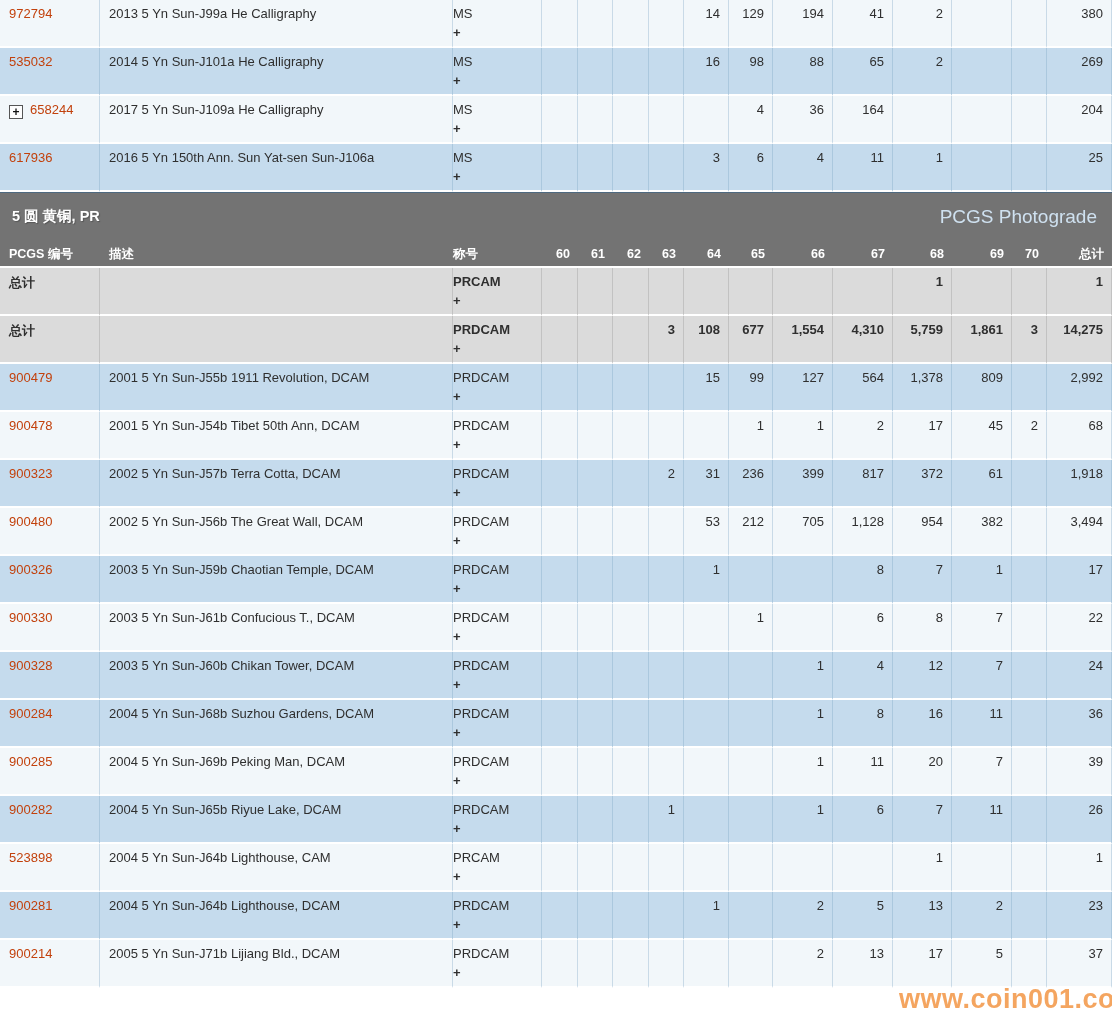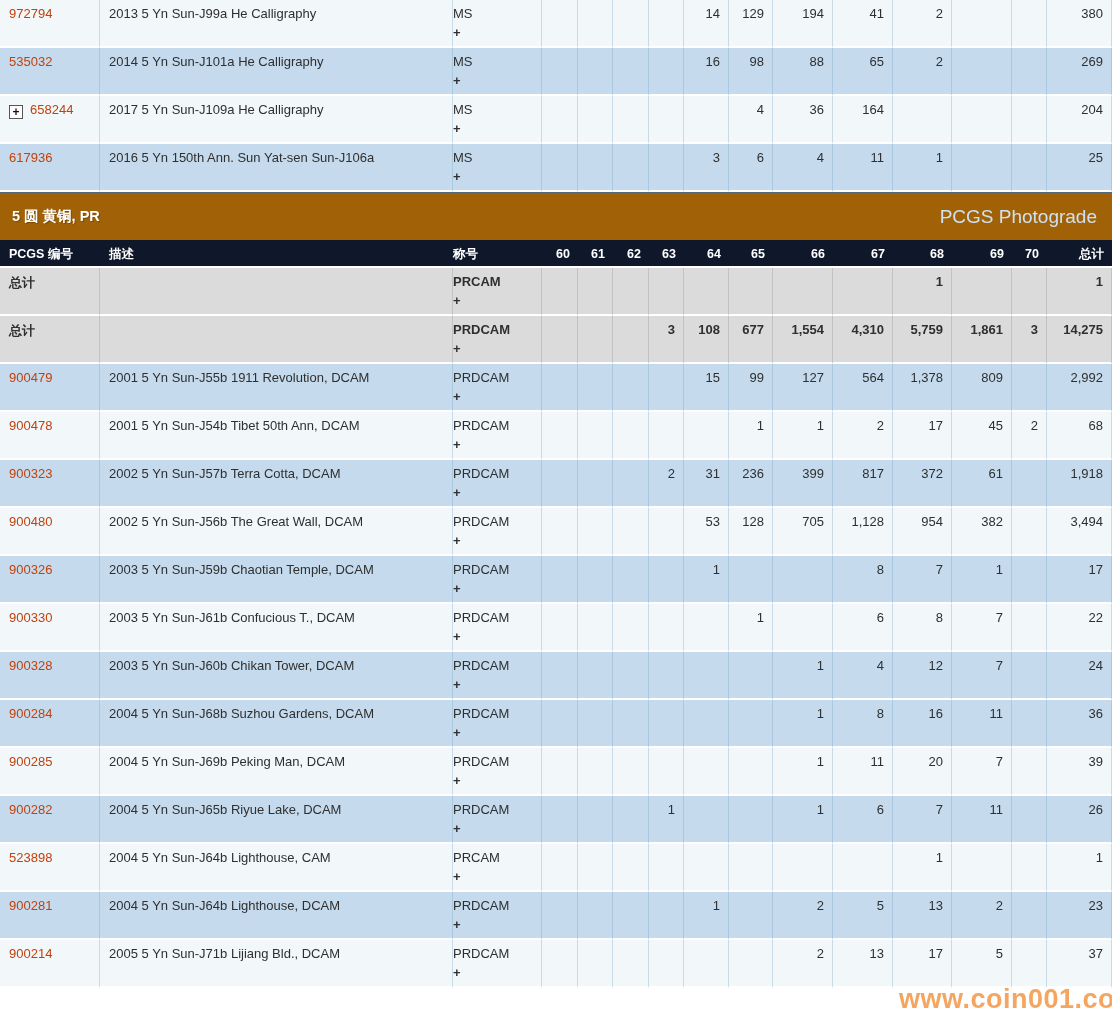--- a/index.html
+++ b/index.html
@@ -16,26 +16,26 @@
 
   .cell-pcgs { padding-left:9px; }
   .cell-desc { padding-left:9px; }
   .cell-desig { text-align:left; }
   .desig-plus { font-weight:bold; margin-top:4px; font-size:13px; }
   .cell-num { text-align:right; padding-right:8px; }
 
   a.pcgs-link { color:#c2410c; text-decoration:none; }
   .expand-box { display:inline-block; width:14px; height:14px; border:1px solid #555; background:#fdfdfd; color:#111; font-size:12px; line-height:12px; text-align:center; font-weight:bold; margin-right:7px; vertical-align:-2px; }
 
-  .section-bar { height:48px; background:#a16207; border-top:1px solid #4e6980; display:flex; align-items:center; justify-content:space-between; padding:0 15px 0 12px; }
+  .section-bar { height:48px; background:#737373; border-top:1px solid #4e6980; display:flex; align-items:center; justify-content:space-between; padding:0 15px 0 12px; }
   .section-title { color:#ffffff; font-weight:bold; font-size:14.5px; text-shadow:1px 1px 1px rgba(0,0,0,.25); }
   .photograde { color:#cfe1f0; font-size:19px; text-decoration:none; }
 
   thead tr { height:28px; }
-  thead th { background:#0f172a; color:#ffffff; font-weight:bold; font-size:12.5px; text-align:right; vertical-align:middle; padding:2px 8px 0 0; border-bottom:2px solid #ffffff; white-space:nowrap; }
+  thead th { background:#737373; color:#ffffff; font-weight:bold; font-size:12.5px; text-align:right; vertical-align:middle; padding:2px 8px 0 0; border-bottom:2px solid #ffffff; white-space:nowrap; }
   thead th.h-left { text-align:left; padding:2px 0 0 9px; }
   thead th.h-center { text-align:left; padding:2px 0 0 0; }
 
   .watermark { position:absolute; left:899px; top:984px; font-size:27px; font-weight:bold; letter-spacing:.5px; white-space:nowrap;
     color:rgba(243,157,82,.92);
     text-shadow:-1px -1px 0 rgba(255,255,255,.85), 1px -1px 0 rgba(255,255,255,.85), -1px 1px 0 rgba(255,255,255,.85), 1px 1px 0 rgba(255,255,255,.85), 0 0 4px rgba(255,255,255,.6); }
 </style>
 </head>
 <body>
 
@@ -291,21 +291,21 @@
           <td class="cell-desc">2002 5 Yn Sun-J56b The Great Wall, DCAM</td>
           <td class="cell-desig">
             <div>PRDCAM</div>
             <div class="desig-plus">+</div>
           </td>
           <td class="cell-num"></td>
           <td class="cell-num"></td>
           <td class="cell-num"></td>
           <td class="cell-num"></td>
           <td class="cell-num">53</td>
-          <td class="cell-num">128</td>
+          <td class="cell-num">212</td>
           <td class="cell-num">705</td>
           <td class="cell-num">1,128</td>
           <td class="cell-num">954</td>
           <td class="cell-num">382</td>
           <td class="cell-num"></td>
           <td class="cell-num">3,494</td>
         </tr>
         <tr class="row-blue">
           <td class="cell-pcgs"><a class="pcgs-link" href="#">900326</a></td>
           <td class="cell-desc">2003 5 Yn Sun-J59b Chaotian Temple, DCAM</td>

